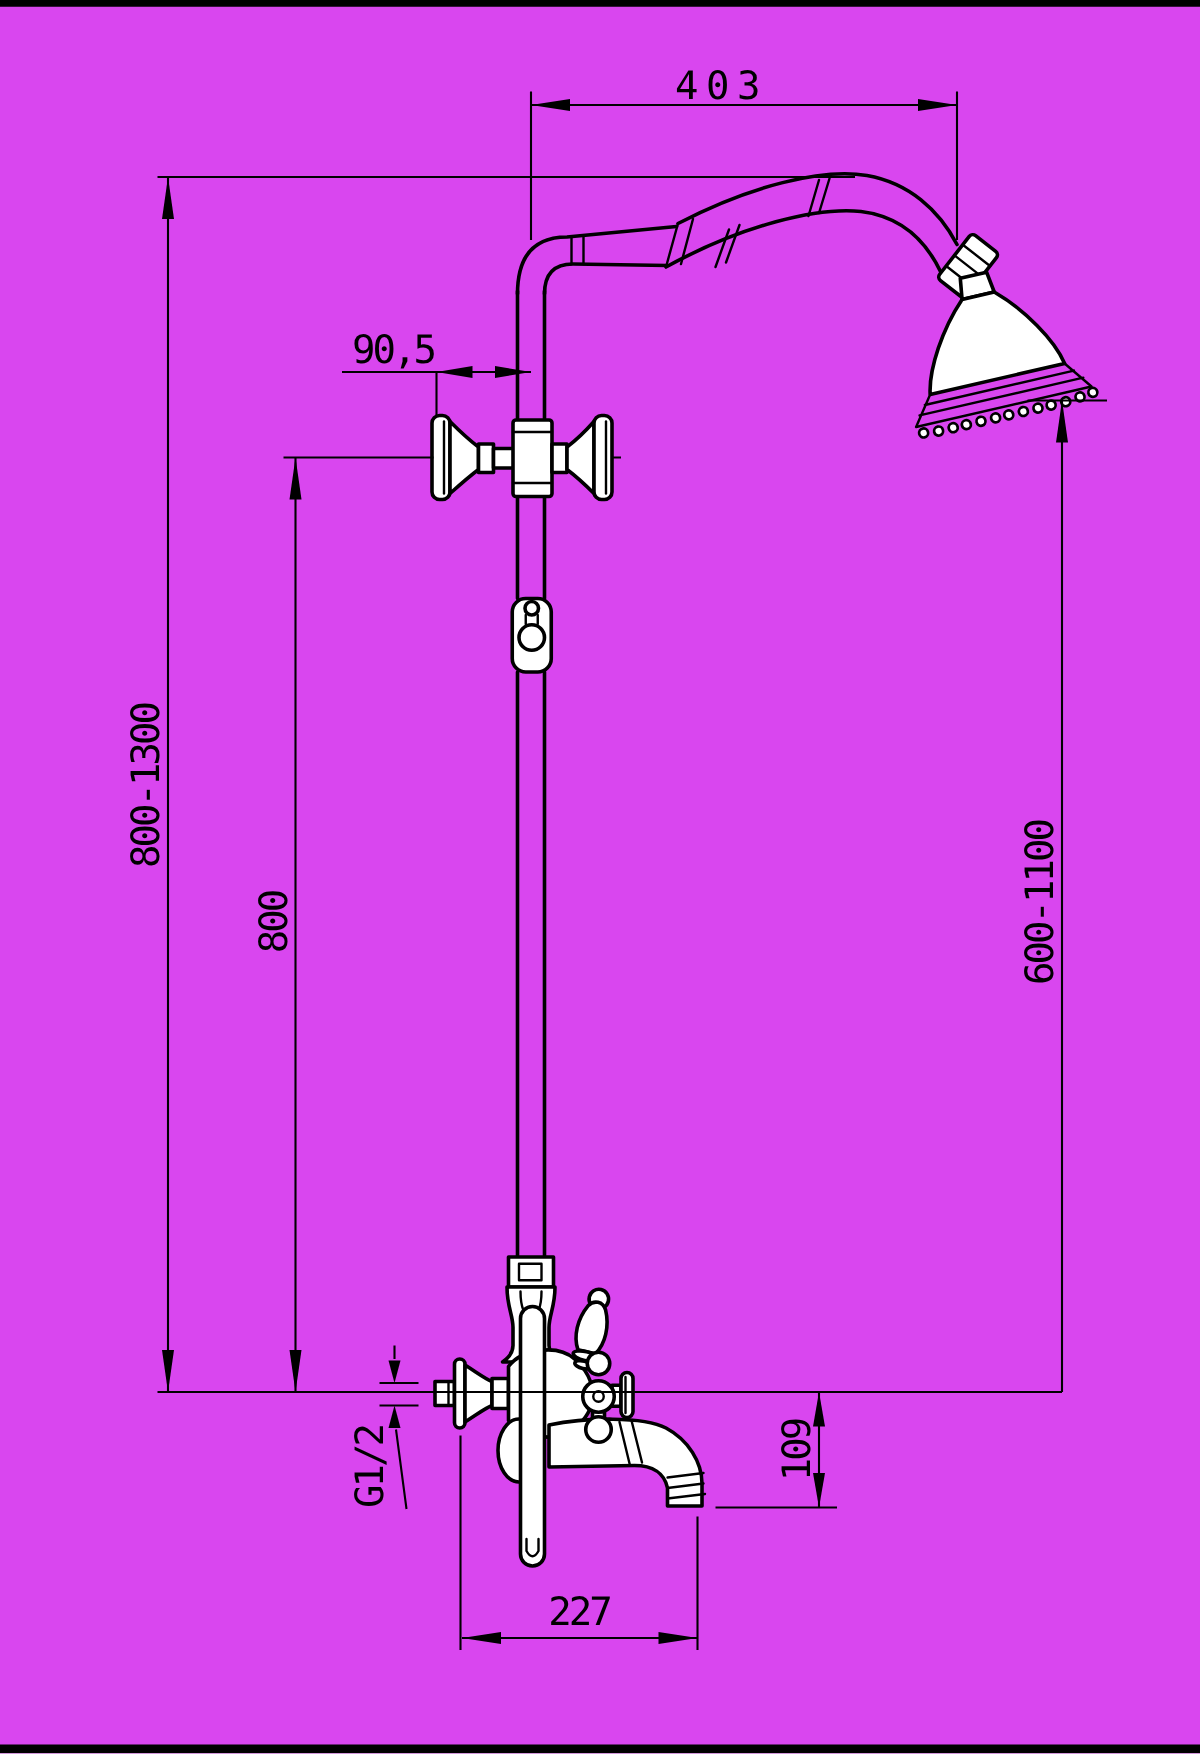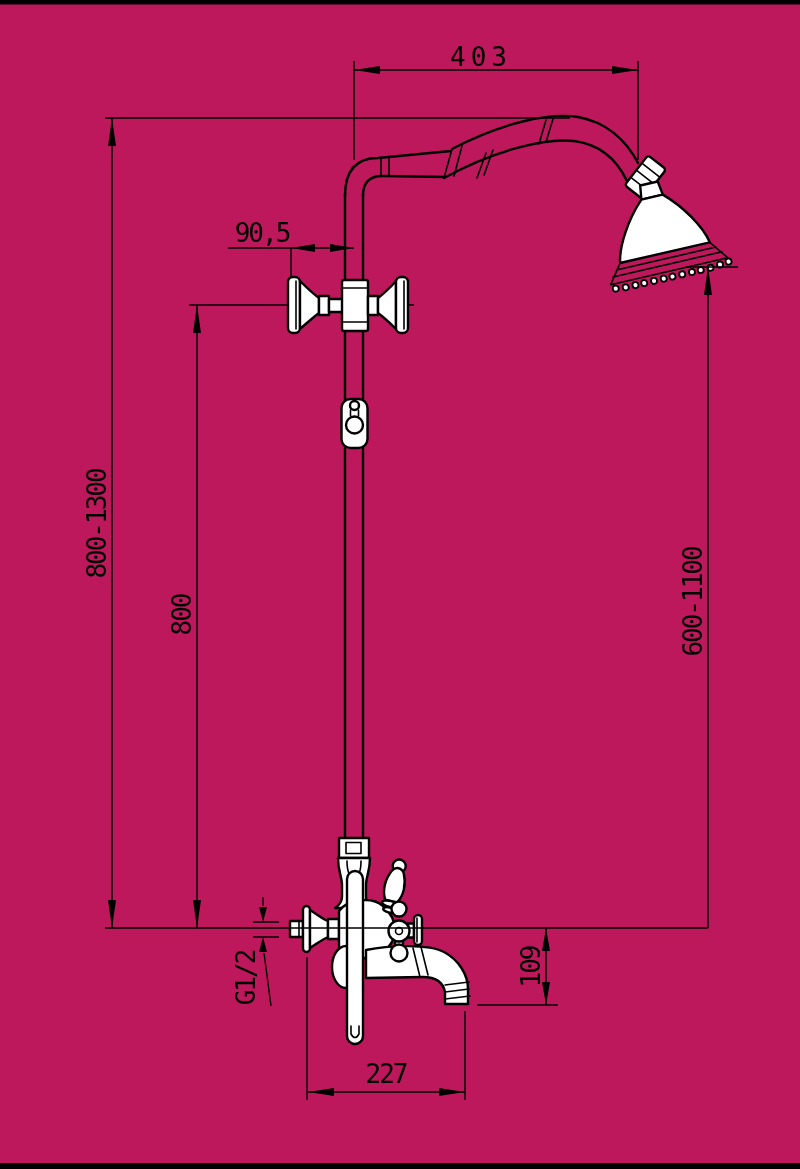--- a/index.html
+++ b/index.html
@@ -1,16 +1,16 @@
 <!DOCTYPE html>
 <html><head>
 <meta charset="utf-8">
 <style>
   html,body{margin:0;padding:0;background:#ffffff;}
-  .stage{position:relative;width:800px;height:1169px;background:#be185d;overflow:hidden;}
+  .stage{position:relative;width:800px;height:1169px;background:#d946ef;overflow:hidden;}
   svg{position:absolute;left:0;top:0;}
   .obj{fill:none;stroke:#000;stroke-width:2.4;stroke-linecap:round;stroke-linejoin:round;}
   .objf{fill:#fff;stroke:#000;stroke-width:2.4;stroke-linecap:round;stroke-linejoin:round;}
   .thin{stroke-width:1.6;}
   .dim{fill:none;stroke:#000;stroke-width:1.4;}
   .arr{fill:#000;stroke:none;}
   .dimtext{font-family:"DejaVu Sans Mono","Liberation Mono",monospace;font-size:26px;fill:#000;letter-spacing:-2px;}
   .wide{letter-spacing:5px;}
   .bar{fill:#000;stroke:none;}
 </style>

